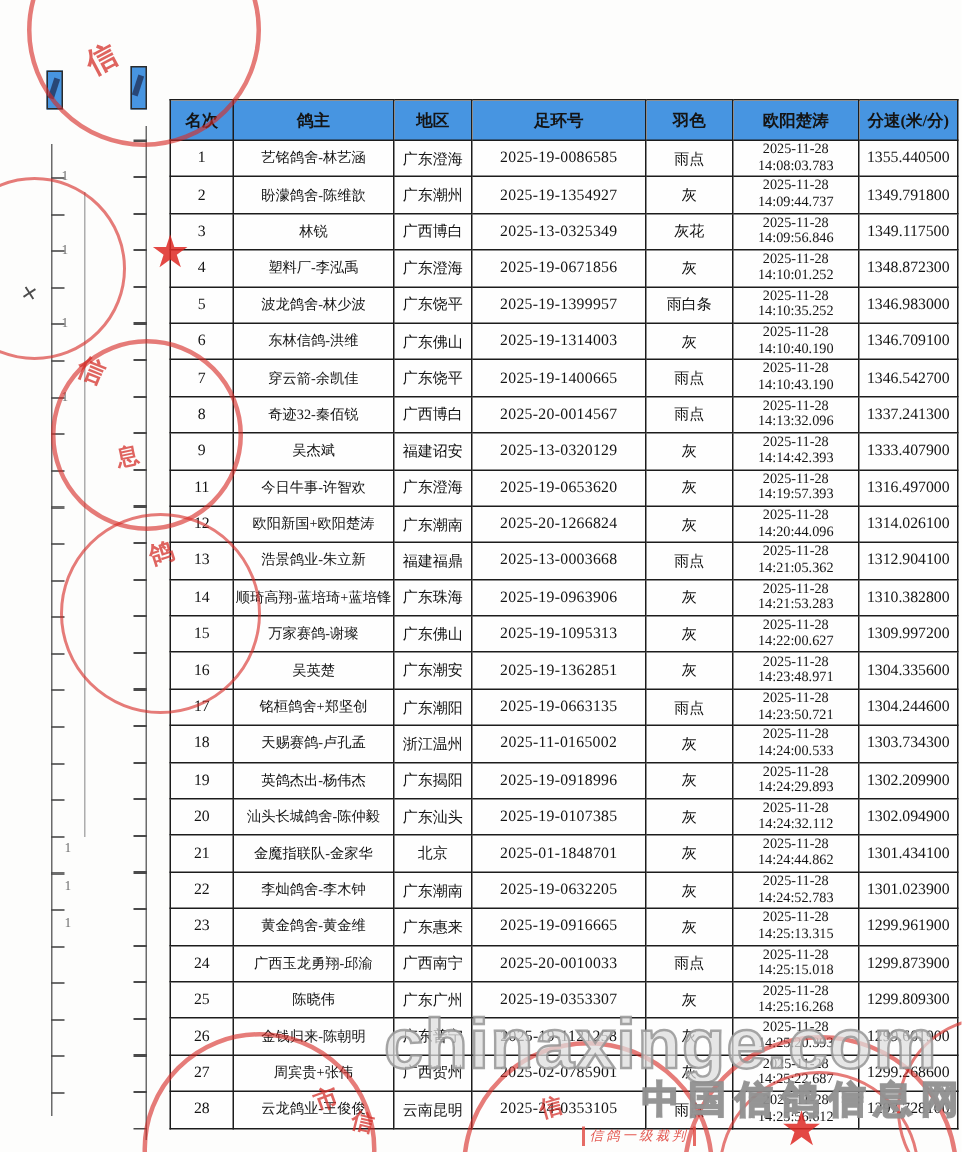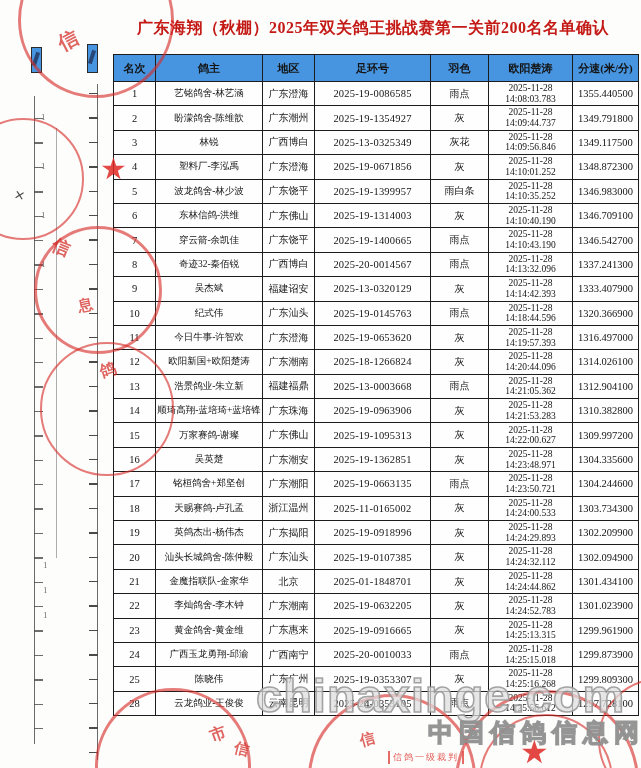--- a/index.html
+++ b/index.html
@@ -11,21 +11,21 @@
     -webkit-font-smoothing:antialiased;
   }
   
   .doc-title{
     position:absolute; left:108px; top:18px; width:530px;
     text-align:center; font-weight:bold; font-size:16px;
     color:#c41a16; letter-spacing:.5px; white-space:nowrap;
   }
   
   table.results{
-    position:absolute; left:113px; top:54px;
+    position:absolute; left:113px; top:66px;
     border-collapse:collapse; table-layout:fixed; width:525px;
     background:#fefefe;
   }
   table.results th, table.results td{
     border:1.4px solid #1c1c1c; padding:0; text-align:center;
     vertical-align:middle; overflow:hidden; white-space:nowrap;
     color:#141414;
   }
   table.results thead th{
     background:#4795e1; font-size:11px; font-weight:bold; height:26px;
@@ -72,21 +72,20 @@
   }
   .wm-en{ left:256px; top:668px; font-size:47px; letter-spacing:1px; }
   .wm-cn{ left:428px; top:716px; font-size:25px; letter-spacing:6px; -webkit-text-stroke:1.3px rgba(140,140,140,.9); }
   .layer-stamps{ position:absolute; inset:0; pointer-events:none; }
 </style>
 </head>
 <body>
 
 <div class="page">
 
-  <div class="doc-title">广东海翔（秋棚）2025年双关鸽王挑战赛第一关前200名名单确认</div>
 
   <table class="results">
     <colgroup>
       <col style="width:42px">
         <col style="width:107px">
         <col style="width:52px">
       <col style="width:116px">
         <col style="width:58px">
         <col style="width:84px">
         <col style="width:66px">
@@ -205,48 +204,36 @@
           <td class="c-region">福建诏安</td>
           <td class="c-ring">2025-13-0320129</td>
           <td class="c-color">灰</td>
           <td class="c-time">
             <span class="t-date">2025-11-28</span>
             <span class="t-time">14:14:42.393</span>
           </td>
           <td class="c-speed">1333.407900</td>
         </tr>
         <tr>
-          <td class="c-rank">10</td>
-          <td class="c-owner">纪式伟</td>
-          <td class="c-region">广东汕头</td>
-          <td class="c-ring">2025-19-0145763</td>
-          <td class="c-color">雨点</td>
-          <td class="c-time">
-            <span class="t-date">2025-11-28</span>
-            <span class="t-time">14:18:44.596</span>
-          </td>
-          <td class="c-speed">1320.366900</td>
-        </tr>
-        <tr>
           <td class="c-rank">11</td>
           <td class="c-owner">今日牛事-许智欢</td>
           <td class="c-region">广东澄海</td>
           <td class="c-ring">2025-19-0653620</td>
           <td class="c-color">灰</td>
           <td class="c-time">
             <span class="t-date">2025-11-28</span>
             <span class="t-time">14:19:57.393</span>
           </td>
           <td class="c-speed">1316.497000</td>
         </tr>
         <tr>
           <td class="c-rank">12</td>
           <td class="c-owner">欧阳新国+欧阳楚涛</td>
           <td class="c-region">广东潮南</td>
-          <td class="c-ring">2025-18-1266824</td>
+          <td class="c-ring">2025-20-1266824</td>
           <td class="c-color">灰</td>
           <td class="c-time">
             <span class="t-date">2025-11-28</span>
             <span class="t-time">14:20:44.096</span>
           </td>
           <td class="c-speed">1314.026100</td>
         </tr>
         <tr>
           <td class="c-rank">13</td>
           <td class="c-owner">浩景鸽业-朱立新</td>
@@ -395,20 +382,44 @@
           <td class="c-rank">25</td>
           <td class="c-owner">陈晓伟</td>
           <td class="c-region">广东广州</td>
           <td class="c-ring">2025-19-0353307</td>
           <td class="c-color">灰</td>
           <td class="c-time">
             <span class="t-date">2025-11-28</span>
             <span class="t-time">14:25:16.268</span>
           </td>
           <td class="c-speed">1299.809300</td>
+        </tr>
+        <tr>
+          <td class="c-rank">26</td>
+          <td class="c-owner">金钱归来-陈朝明</td>
+          <td class="c-region">广东普宁</td>
+          <td class="c-ring">2025-19-1121258</td>
+          <td class="c-color">灰</td>
+          <td class="c-time">
+            <span class="t-date">2025-11-28</span>
+            <span class="t-time">14:25:20.393</span>
+          </td>
+          <td class="c-speed">1299.601900</td>
+        </tr>
+        <tr>
+          <td class="c-rank">27</td>
+          <td class="c-owner">周宾贵+张伟</td>
+          <td class="c-region">广西贺州</td>
+          <td class="c-ring">2025-02-0785901</td>
+          <td class="c-color">灰</td>
+          <td class="c-time">
+            <span class="t-date">2025-11-28</span>
+            <span class="t-time">14:25:22.687</span>
+          </td>
+          <td class="c-speed">1299.268600</td>
         </tr>
         <tr>
           <td class="c-rank">28</td>
           <td class="c-owner">云龙鸽业-王俊俊</td>
           <td class="c-region">云南昆明</td>
           <td class="c-ring">2025-24-0353105</td>
           <td class="c-color">雨点</td>
           <td class="c-time">
             <span class="t-date">2025-11-28</span>
             <span class="t-time">14:25:56.612</span>
@@ -451,19 +462,19 @@
 
     <div class="stamp-circle" style="left:95px; top:688px; width:150px; height:150px;"></div>
     <div class="stamp-circle" style="left:308px; top:694px; width:162px; height:162px;"></div>
     <div class="stamp-circle" style="left:455px; top:690px; width:178px; height:178px;"></div>
     <div class="stamp-circle thin" style="left:479px; top:714px; width:130px; height:130px;"></div>
     <div class="stamp-circle thin" style="left:598px; top:678px; width:120px; height:120px;"></div>
     <span class="stamp-glyph" style="left:210px; top:726px; font-size:16px; transform:rotate(-20deg);">市</span>
     <span class="stamp-glyph" style="left:234px; top:742px; font-size:15px; transform:rotate(14deg);">信</span>
     <span class="stamp-glyph" style="left:360px; top:732px; font-size:15px; transform:rotate(-16deg);">信</span>
     <span class="stamp-star" style="left:520px; top:736px; font-size:32px;">★</span>
-    <span class="judge-line" style="left:388px; top:751px;">信鸽一级裁判</span>
+    <span class="judge-line" style="left:388px; top:751px;font-style:italic;">信鸽一级裁判</span>
   </div>
 
   <div class="wm wm-en">chinaxinge.com</div>
   <div class="wm wm-cn">中国信鸽信息网</div>
 
 </div>
 
 </body></html>

